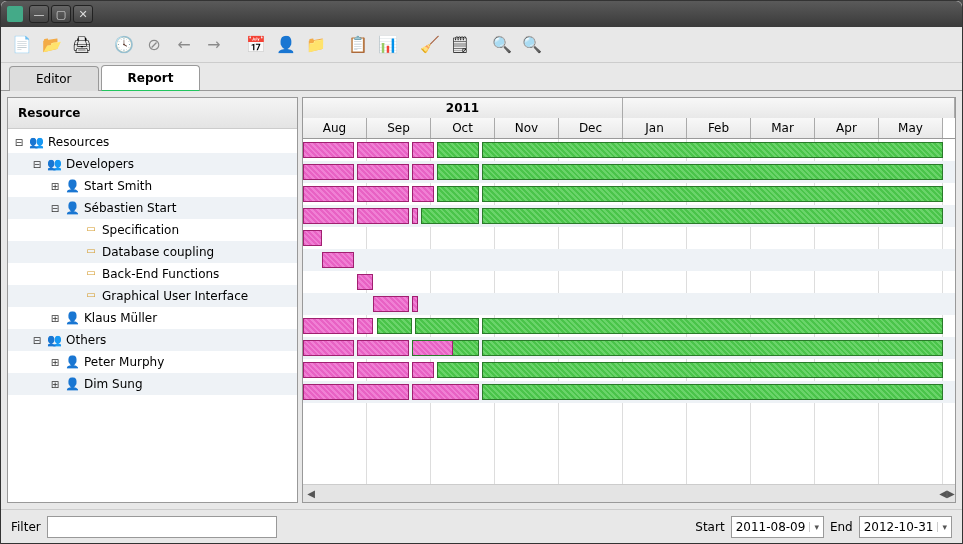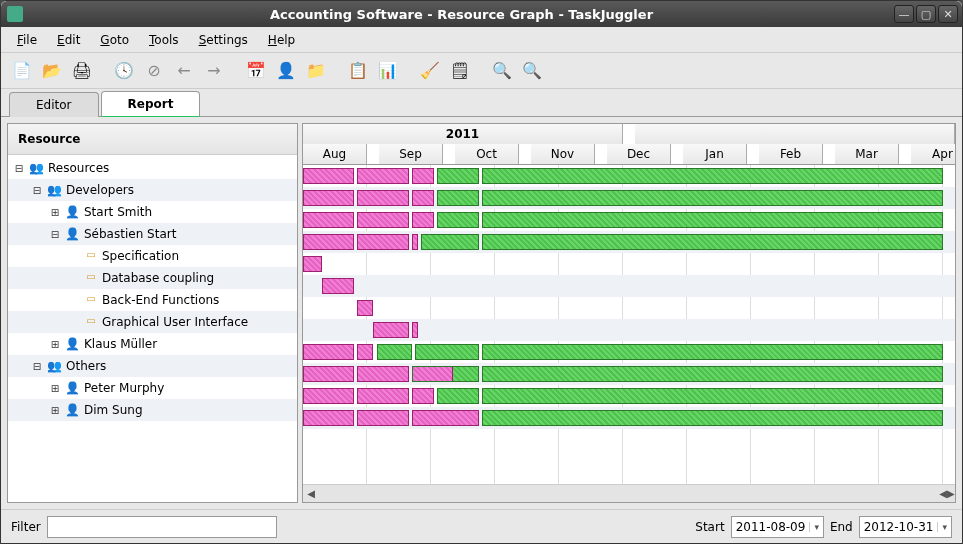--- a/index.html
+++ b/index.html
@@ -27,21 +27,21 @@
 .tree { flex: 1; overflow: auto; padding: 2px 0; }
 .trow { display: flex; align-items: center; height: 22px; padding-left: 4px; cursor: pointer; white-space: nowrap; }
 .trow:nth-child(even) { background: #eef2f6; }
 .expander { width: 14px; text-align: center; font-size: 10px; color: #333; display: inline-block; }
 .ticon { width: 16px; height: 14px; display: inline-block; margin: 0 3px; text-align: center; }
 .ticon.group { color: #3a9d3a; }
 .ticon.person { color: #5a9bd4; }
 .ticon.task { color: #d49a2a; font-size: 10px; }
 .right { flex: 1; border: 1px solid #999; background: #fff; display: flex; flex-direction: column; overflow: hidden; }
 .timeline-head { display: flex; flex-direction: column; border-bottom: 1px solid #999; }
-.year-row, .month-row { display: flex; height: 20px; gap: 12px; }
+.year-row, .month-row { display: flex; height: 20px; }
 .ycell { border-right: 1px solid #aaa; background: linear-gradient(#f8f8f8,#e8e8e8); text-align: center; line-height: 20px; font-weight: bold; }
 .mcell { width: 64px; border-right: 1px solid #aaa; background: linear-gradient(#f8f8f8,#e8e8e8); text-align: center; line-height: 20px; flex-shrink: 0; }
 .gantt { flex: 1; position: relative; overflow: hidden; }
 .grow { height: 22px; position: relative; }
 .grow:nth-child(even) { background: #eef2f6; }
 .gcols { position: absolute; top: 0; left: 0; right: 0; bottom: 0; display: flex; pointer-events: none; }
 .gcol { width: 64px; border-right: 1px solid #ddd; flex-shrink: 0; }
 .bar { position: absolute; height: 16px; top: 3px; border: 1px solid #a02070; background: repeating-linear-gradient(45deg, #e862c4, #e862c4 2px, #f080d4 2px, #f080d4 4px); }
 .bar.green { border-color: #2a7a2a; background: repeating-linear-gradient(45deg, #4ac44a, #4ac44a 2px, #6ad46a 2px, #6ad46a 4px); }
 .bar.split { display: flex; }
@@ -56,36 +56,27 @@
 .date-field::after { content: "▾"; color: #555; font-size: 9px; border-left: 1px solid #ccc; padding-left: 4px; }
 .statusbar { height: 26px; background: #e8e8e8; border-top: 1px solid #ccc; display: flex; align-items: center; padding: 0 12px; gap: 12px; }
 .prog { margin-left: auto; width: 120px; height: 18px; border: 1px solid #5a7aaa; background: linear-gradient(#8aaad8,#6a8ac0); color: #fff; text-align: center; line-height: 18px; font-size: 11px; }
 </style>
 </head>
 <body>
 
 <div class="window">
   <div class="titlebar">
     <span class="titlebar-icon"></span>
-    <span class="title">Accounting Software - Resource Graph - TaskJuggler</span>
     <div class="winbtns">
       <div class="winbtn">—</div>
       <div class="winbtn">▢</div>
       <div class="winbtn">✕</div>
     </div>
   </div>
 
-  <div class="menubar">
-    <span class="menu"><u>F</u><span>ile</span></span>
-    <span class="menu"><u>E</u>dit</span>
-    <span class="menu"><u>G</u>oto</span>
-    <span class="menu"><u>T</u>ools</span>
-    <span class="menu"><u>S</u>ettings</span>
-    <span class="menu"><u>H</u>elp</span>
-  </div>
 
   <div class="toolbar">
     <div class="tbtn">📄</div>
     <div class="tbtn">📂</div>
     <div class="tbtn">🖨</div>
     <div class="tsep"></div>
     <div class="tbtn">🕓</div>
     <div class="tbtn" style="opacity:.4">⊘</div>
     <div class="tbtn" style="opacity:.4">←</div>
     <div class="tbtn" style="opacity:.4">→</div>

